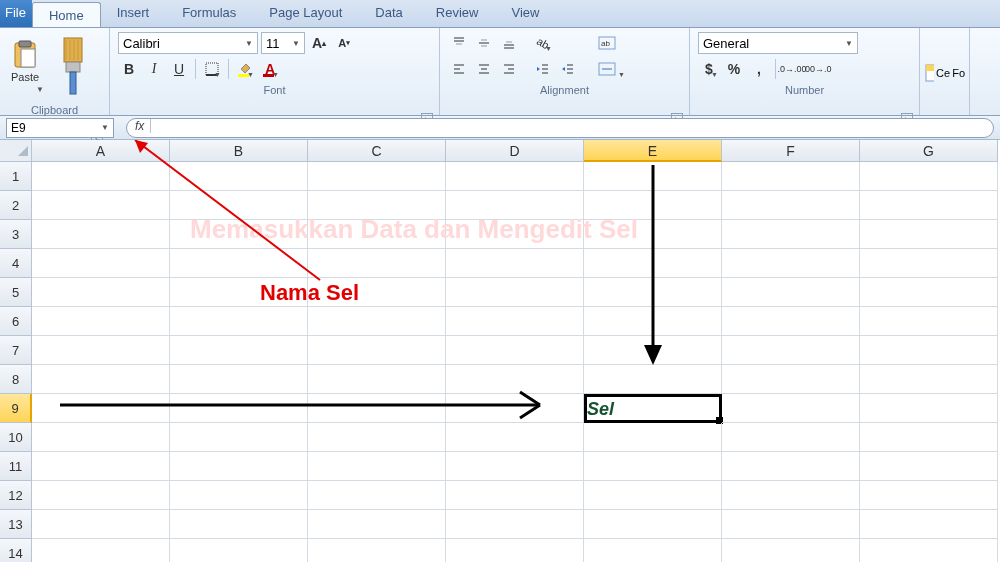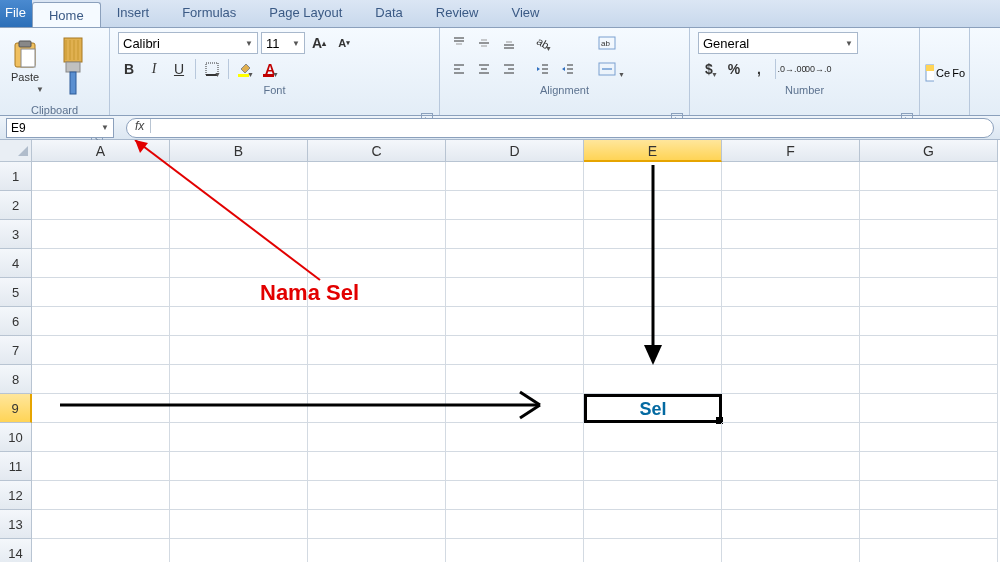--- a/index.html
+++ b/index.html
@@ -49,21 +49,21 @@
 .corner svg { width: 10px; height: 10px; }
 .colhdr { width: 138px; background: linear-gradient(#f4f7fb, #e3e9f0); border-right: 1px solid #b8c4d2; border-bottom: 1px solid #b8c4d2; text-align: center; font-size: 14px; color: #333; line-height: 22px; font-weight: 500; }
 .colhdr.sel { background: linear-gradient(#ffe69b, #ffd456); border-bottom: 2px solid #e6a400; }
 .rows { }
 .row-g { display: flex; height: 29px; }
 .rowhdr { width: 32px; background: linear-gradient(#f4f7fb, #e3e9f0); border-right: 1px solid #b8c4d2; border-bottom: 1px solid #b8c4d2; text-align: center; font-size: 13px; color: #333; line-height: 29px; }
 .rowhdr.sel { background: linear-gradient(#ffe69b, #ffd456); border-right: 2px solid #e6a400; }
 .cell { width: 138px; border-right: 1px solid #d3dae2; border-bottom: 1px solid #d3dae2; position: relative; }
 
 
-.active-cell { border: 3px solid #000; text-align: center; line-height: 24px; font-weight: bold; font-size: 18px; color: #0369a1; }
+.active-cell { border: 3px solid #000; line-height: 24px; font-weight: bold; font-size: 18px; color: #14532d; font-style: italic; }
 .handle { position: absolute; right: -4px; bottom: -4px; width: 7px; height: 7px; background: #000; }
 
 
 .anno { position: absolute; pointer-events: none; }
 .anno-label { color: #e20000; font-weight: bold; font-size: 22px; position: absolute; }
 .watermark { position: absolute; color: #ffd9d9; font-size: 26px; font-weight: bold; }
 </style>
 </head>
 <body>
 
@@ -464,20 +464,21 @@
         <div class="cell"></div>
         <div class="cell"></div>
         <div class="cell"></div>
         <div class="cell"></div>
         <div class="cell"></div>
         <div class="cell"></div>
         <div class="cell"></div>
       </div>
     </div>
 
+  <div class="watermark" style="left:190px;top:74px">Memasukkan Data dan Mengedit Sel</div>
   <div class="anno-label" style="left:260px;top:140px">Nama Sel</div>
 
   <svg class="anno" style="left:0;top:0" width="1000" height="420">
 
     <line x1="320" y1="140" x2="135" y2="0" stroke="#e20000" stroke-width="2"></line>
     <polygon points="135,0 148,3 140,13" fill="#e20000"></polygon>
 
     <line x1="653" y1="25" x2="653" y2="215" stroke="#000" stroke-width="3"></line>
     <polygon points="653,225 644,205 662,205" fill="#000"></polygon>
 

